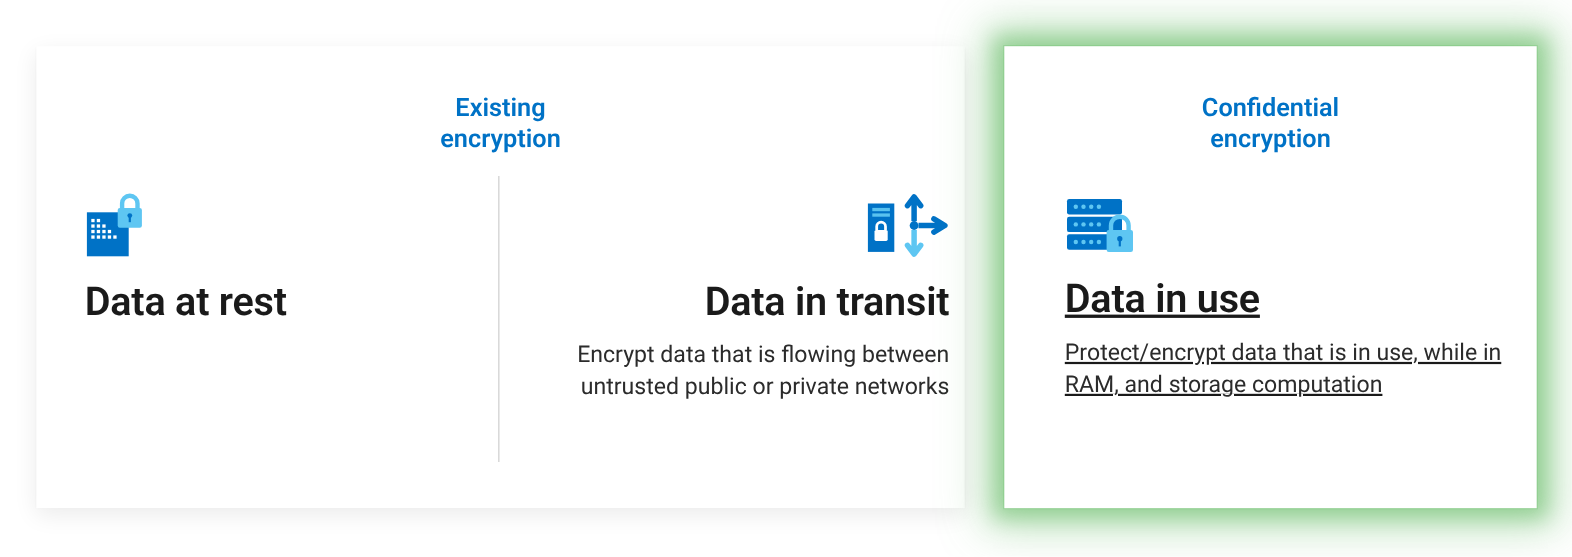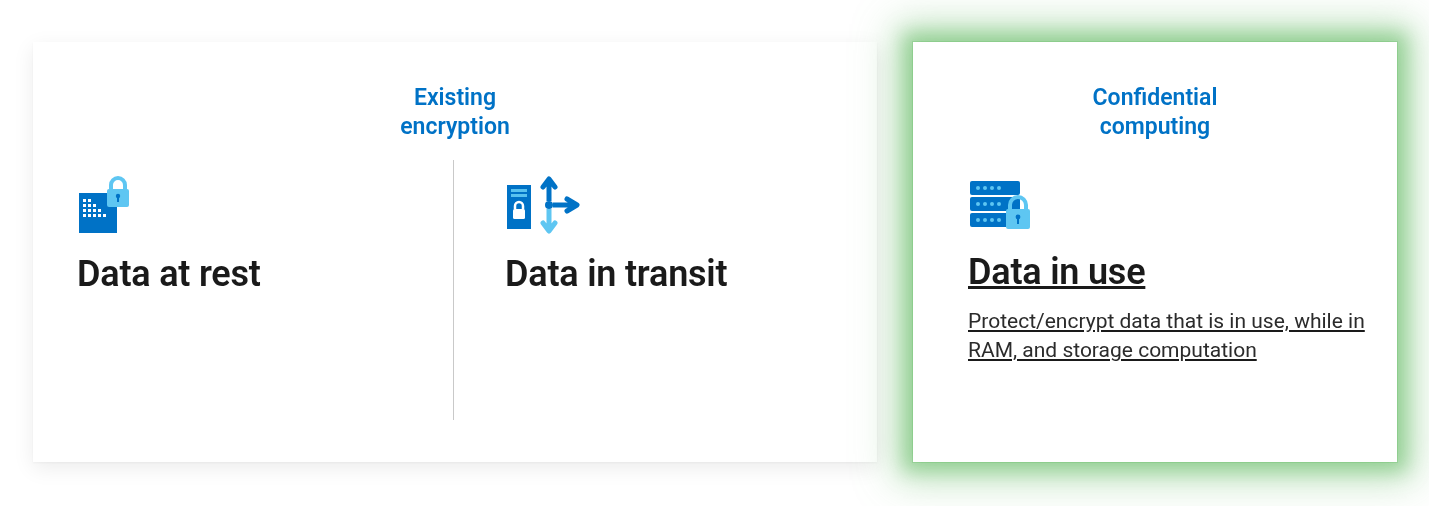--- a/index.html
+++ b/index.html
@@ -69,21 +69,21 @@
     border-left: 1px solid #c9c9c9;
   }
 
   
   .col {
     position: absolute;
     top: 133px;
     box-sizing: border-box;
   }
   .col-1 { left: 44px;  width: 350px; }
-  .col-2 { left: 472px; width: 370px; }
+  .col-2 { left: 460px; width: 370px; text-align: right; }
   .col-3 { left: 55px;  width: 400px; text-decoration: underline; }  
 
   .col .icon {
     display: block;
     margin-bottom: 14px;
   }
   .col h2 {
     margin: 0 0 14px 0;
     font-size: 36px;
     font-weight: 600;
@@ -152,28 +152,29 @@
 
           <path d="M44 26 V6  M38 12 L44 4  L50 12" stroke="#0072C6" stroke-width="5" fill="none" stroke-linecap="round" stroke-linejoin="round"></path>
           <path d="M44 30 H68 M62 24 L72 30 L62 36" stroke="#0072C6" stroke-width="5" fill="none" stroke-linecap="round" stroke-linejoin="round"></path>
           <path d="M44 34 V54 M38 48 L44 56 L50 48" stroke="#5ec6f2" stroke-width="5" fill="none" stroke-linecap="round" stroke-linejoin="round"></path>
 
           <rect x="28" y="26" width="20" height="8" fill="#ffffff"></rect>
           <circle cx="44" cy="30" r="4" fill="#0072C6"></circle>
         </svg>
       </span>
       <h2>Data in transit</h2>
+      <p>Encrypt data that is flowing between untrusted public or private networks</p>
     </div>
 
   </div>
 
   <div class="card-right">
 
     <div class="cat-label">Confidential
-computing</div>
+encryption</div>
 
     <div class="col col-3">
       <span class="icon">
         <svg width="66" height="58">
 
           <rect x="2" y="6" width="50" height="14" rx="2" fill="#0072C6"></rect>
           <rect x="2" y="22" width="50" height="14" rx="2" fill="#0072C6"></rect>
           <rect x="2" y="38" width="50" height="14" rx="2" fill="#0072C6"></rect>
           <circle cx="10" cy="13" r="2" fill="#5ec6f2"></circle>
           <circle cx="17" cy="13" r="2" fill="#5ec6f2"></circle>

